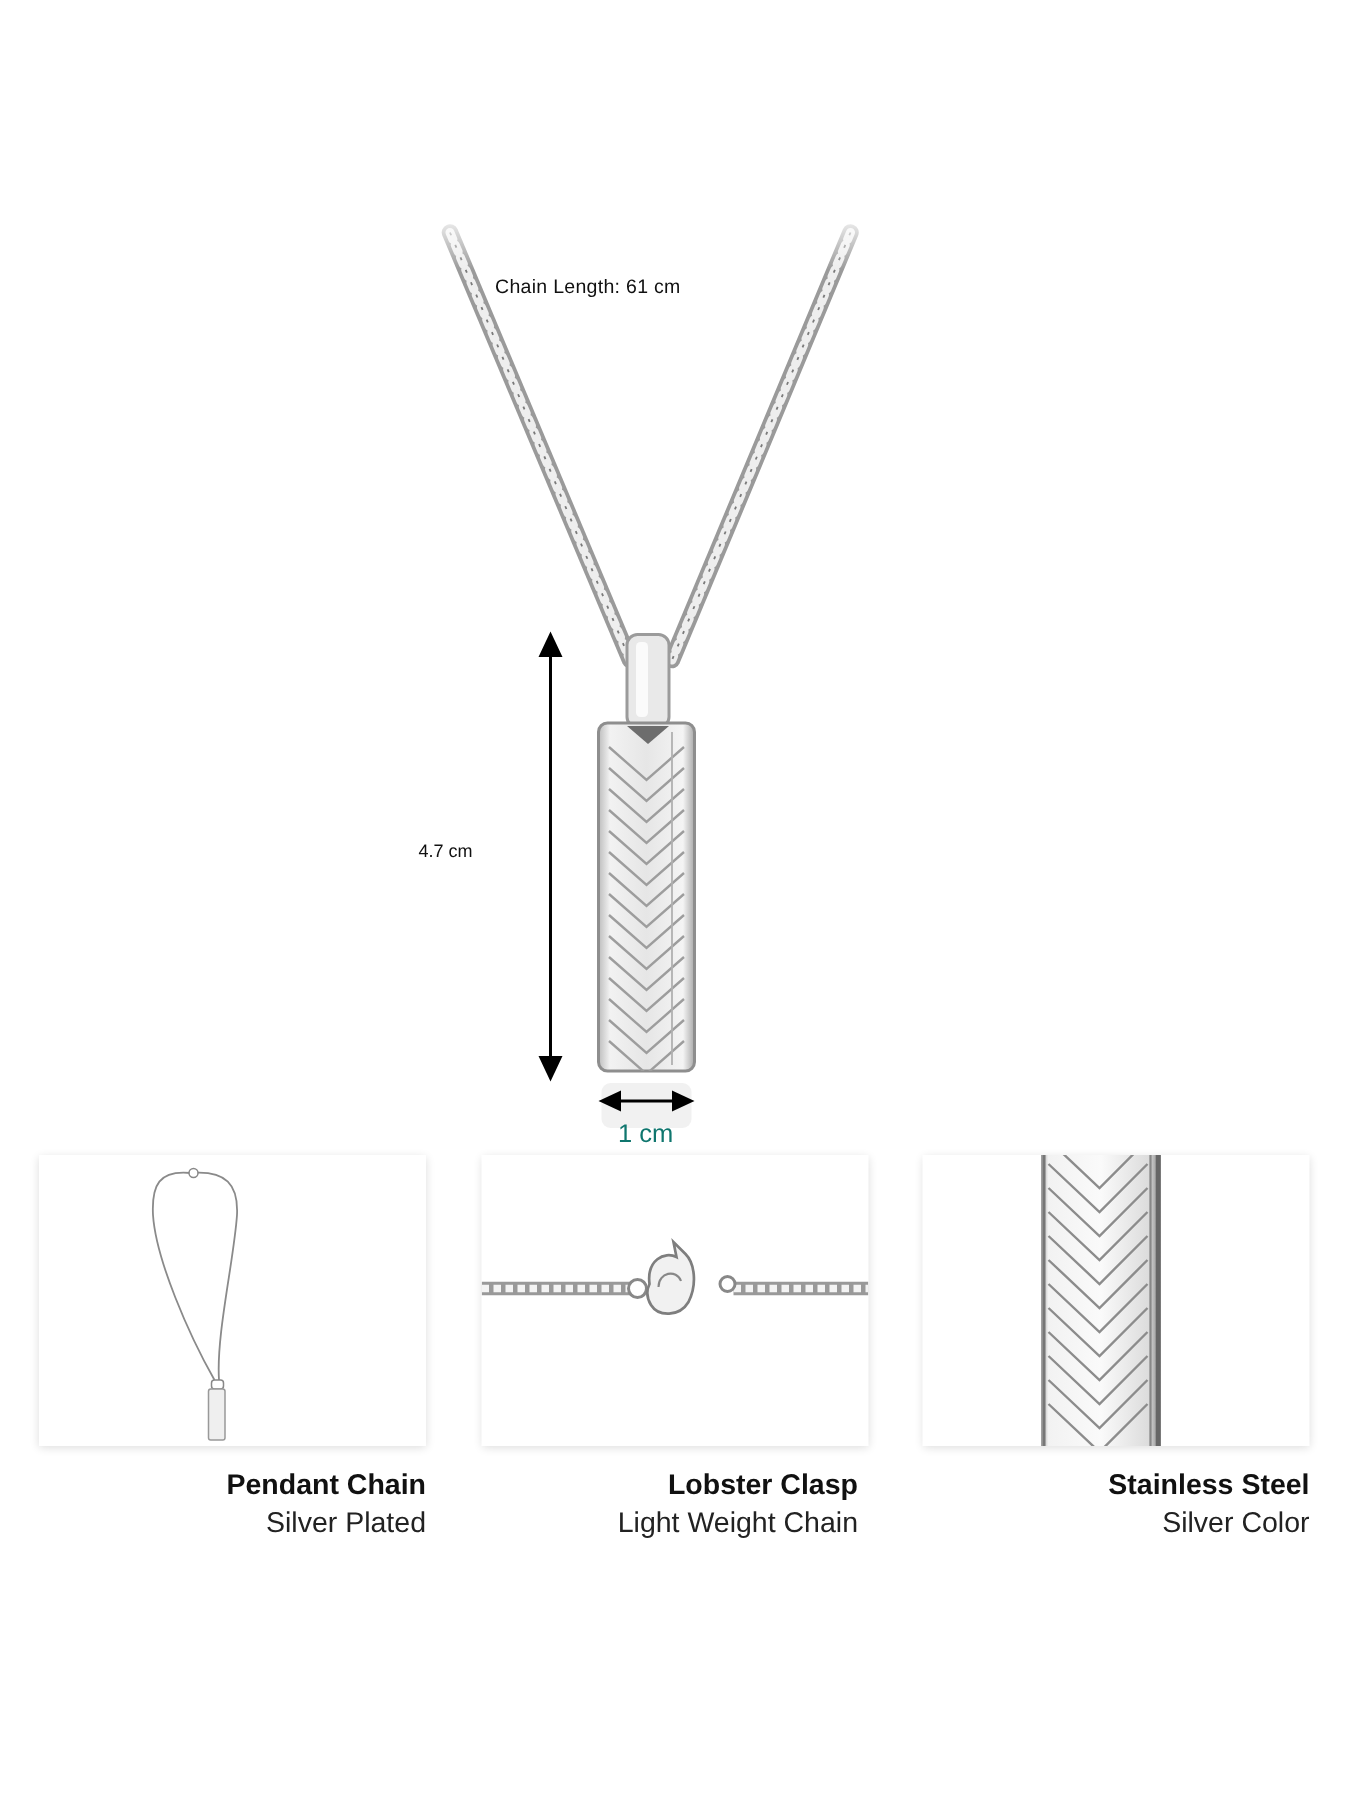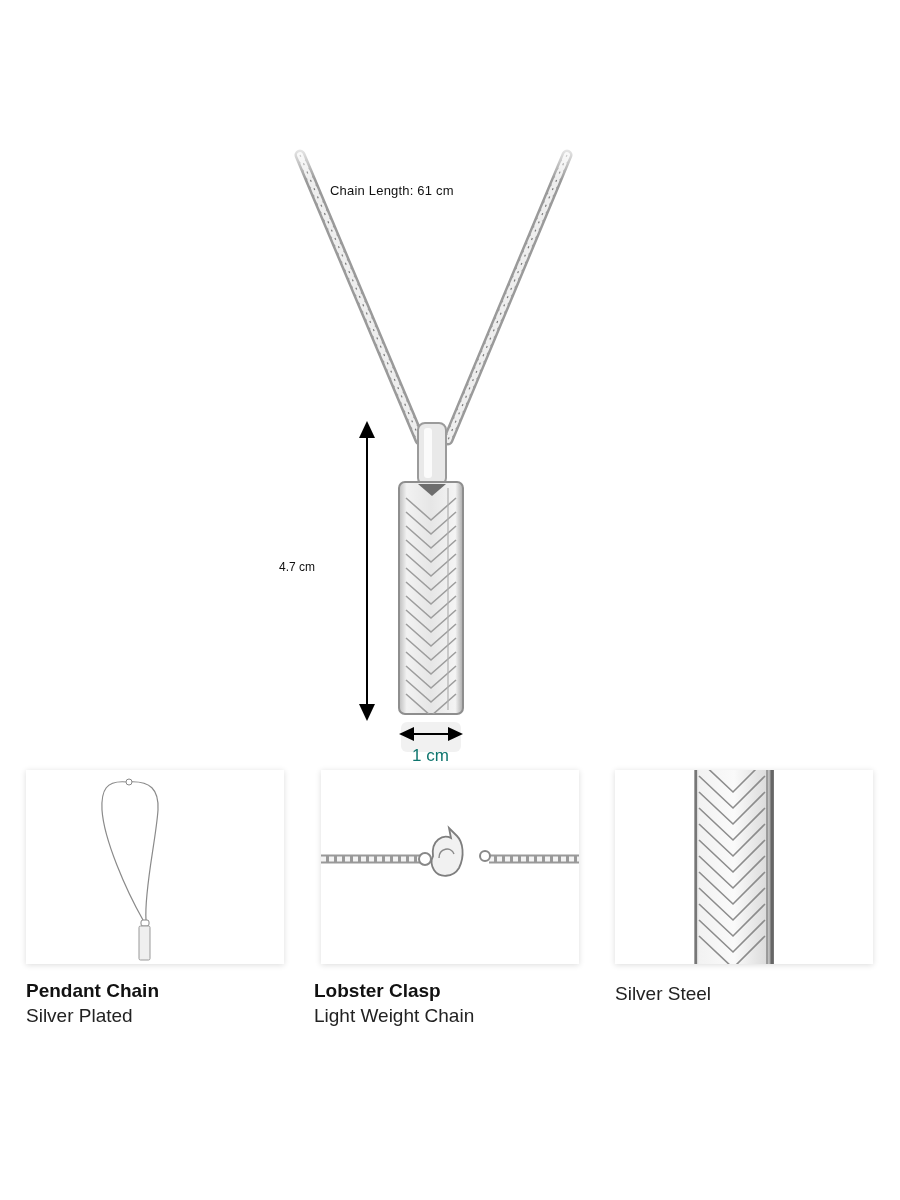--- a/index.html
+++ b/index.html
@@ -6,21 +6,21 @@
   body { width: 900px; height: 1200px; position: relative; overflow: hidden;
          font-family: "Liberation Sans", "DejaVu Sans", sans-serif; color: #111; }
   .hero-svg { position: absolute; left: 0; top: 0; width: 900px; height: 780px; }
   .chain-label { position: absolute; left: 328px; top: 183px; font-size: 13px; color: #111;
                  background: rgba(255,255,255,0.85); padding: 0 2px; letter-spacing: 0.2px; }
   .height-label { position: absolute; left: 279px; top: 560px; font-size: 12px; color: #111; }
   .width-label { position: absolute; left: 412px; top: 746px; font-size: 17px; color: #0f766e; }
   .panel { position: absolute; top: 770px; width: 258px; height: 194px; background: #fff;
            box-shadow: 0 1px 6px rgba(0,0,0,0.14); overflow: hidden; }
   .panel svg { width: 100%; height: 100%; display: block; }
-  .caption { position: absolute; top: 980px; width: 258px; text-align: left; }
+  .caption { position: absolute; top: 980px; width: 258px; text-align: right; }
   .caption .title { font-weight: bold; font-size: 19px; color: #111; line-height: 22px; }
   .caption .sub { font-size: 19px; color: #222; line-height: 28px; }
 </style>
 </head>
 <body>
 
 <svg class="hero-svg" viewBox="0 0 900 780" xmlns="http://www.w3.org/2000/svg">
   <defs>
     <pattern id="boxchainL" width="12" height="12" patternUnits="userSpaceOnUse" patternTransform="rotate(-30)">
       <rect x="1" y="1" width="10" height="10" rx="3" fill="none" stroke="#8a8a8a" stroke-width="2"></rect>
@@ -157,14 +157,15 @@
       <path d="M84 134 L118 166 L150 134"></path>
       <path d="M84 150 L118 182 L150 150"></path>
       <path d="M84 166 L118 198 L150 166"></path>
     </g>
     <line x1="81" y1="0" x2="81" y2="194" stroke="#777" stroke-width="2"></line>
     <line x1="152" y1="0" x2="152" y2="194" stroke="#888" stroke-width="1.5"></line>
     <line x1="157" y1="0" x2="157" y2="194" stroke="#666" stroke-width="3"></line>
   </svg>
 </div>
 <div class="caption" style="left:615px;">
-  <div class="sub">Silver Steel</div>
+  <div class="title">Stainless Steel</div>
+  <div class="sub">Silver Color</div>
 </div>
 
 </body></html>

